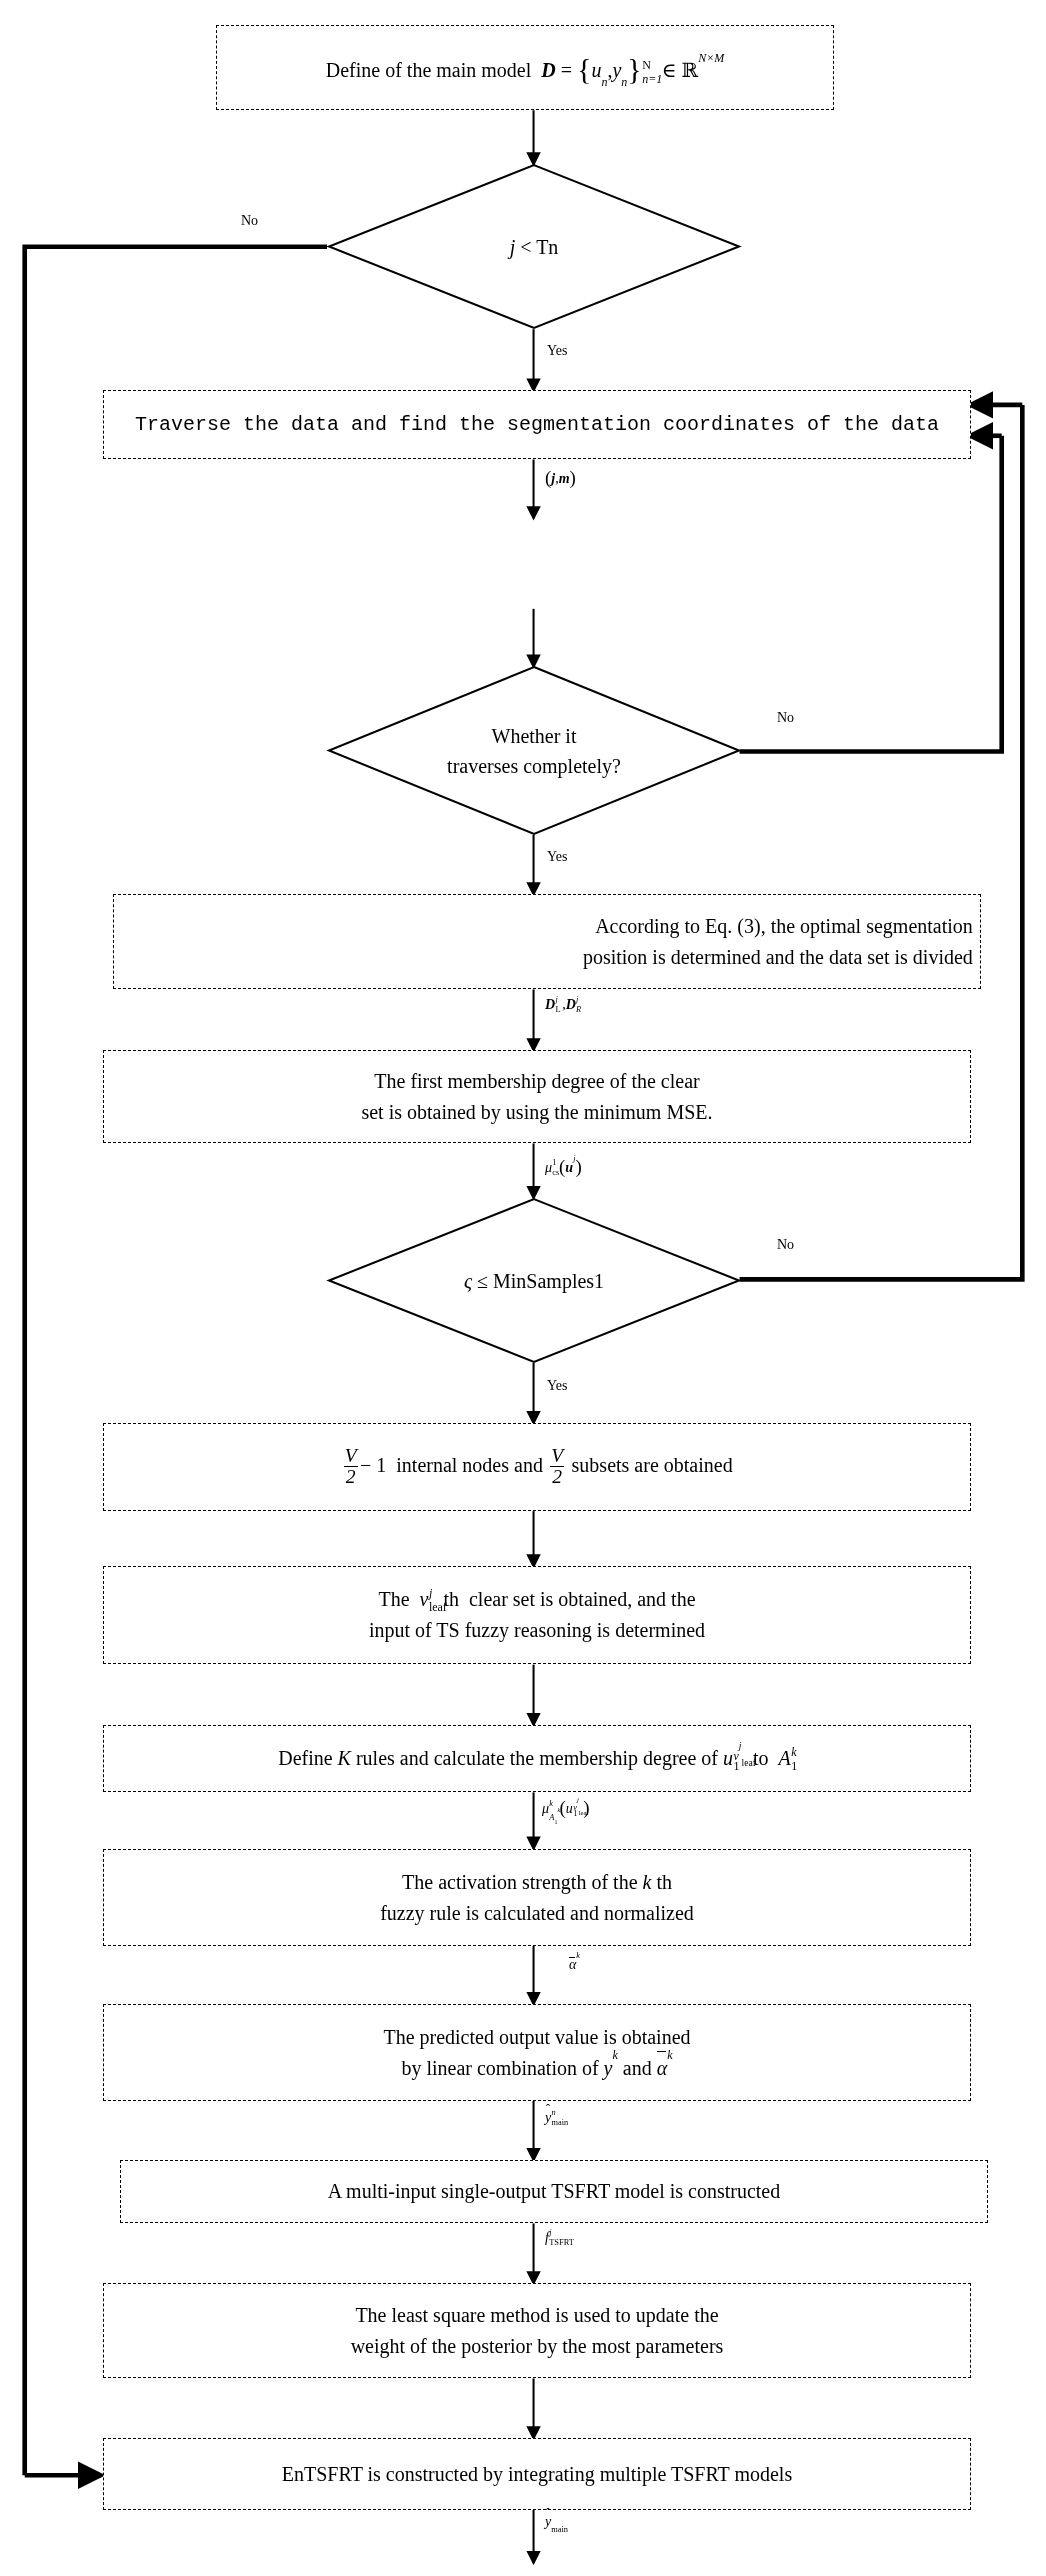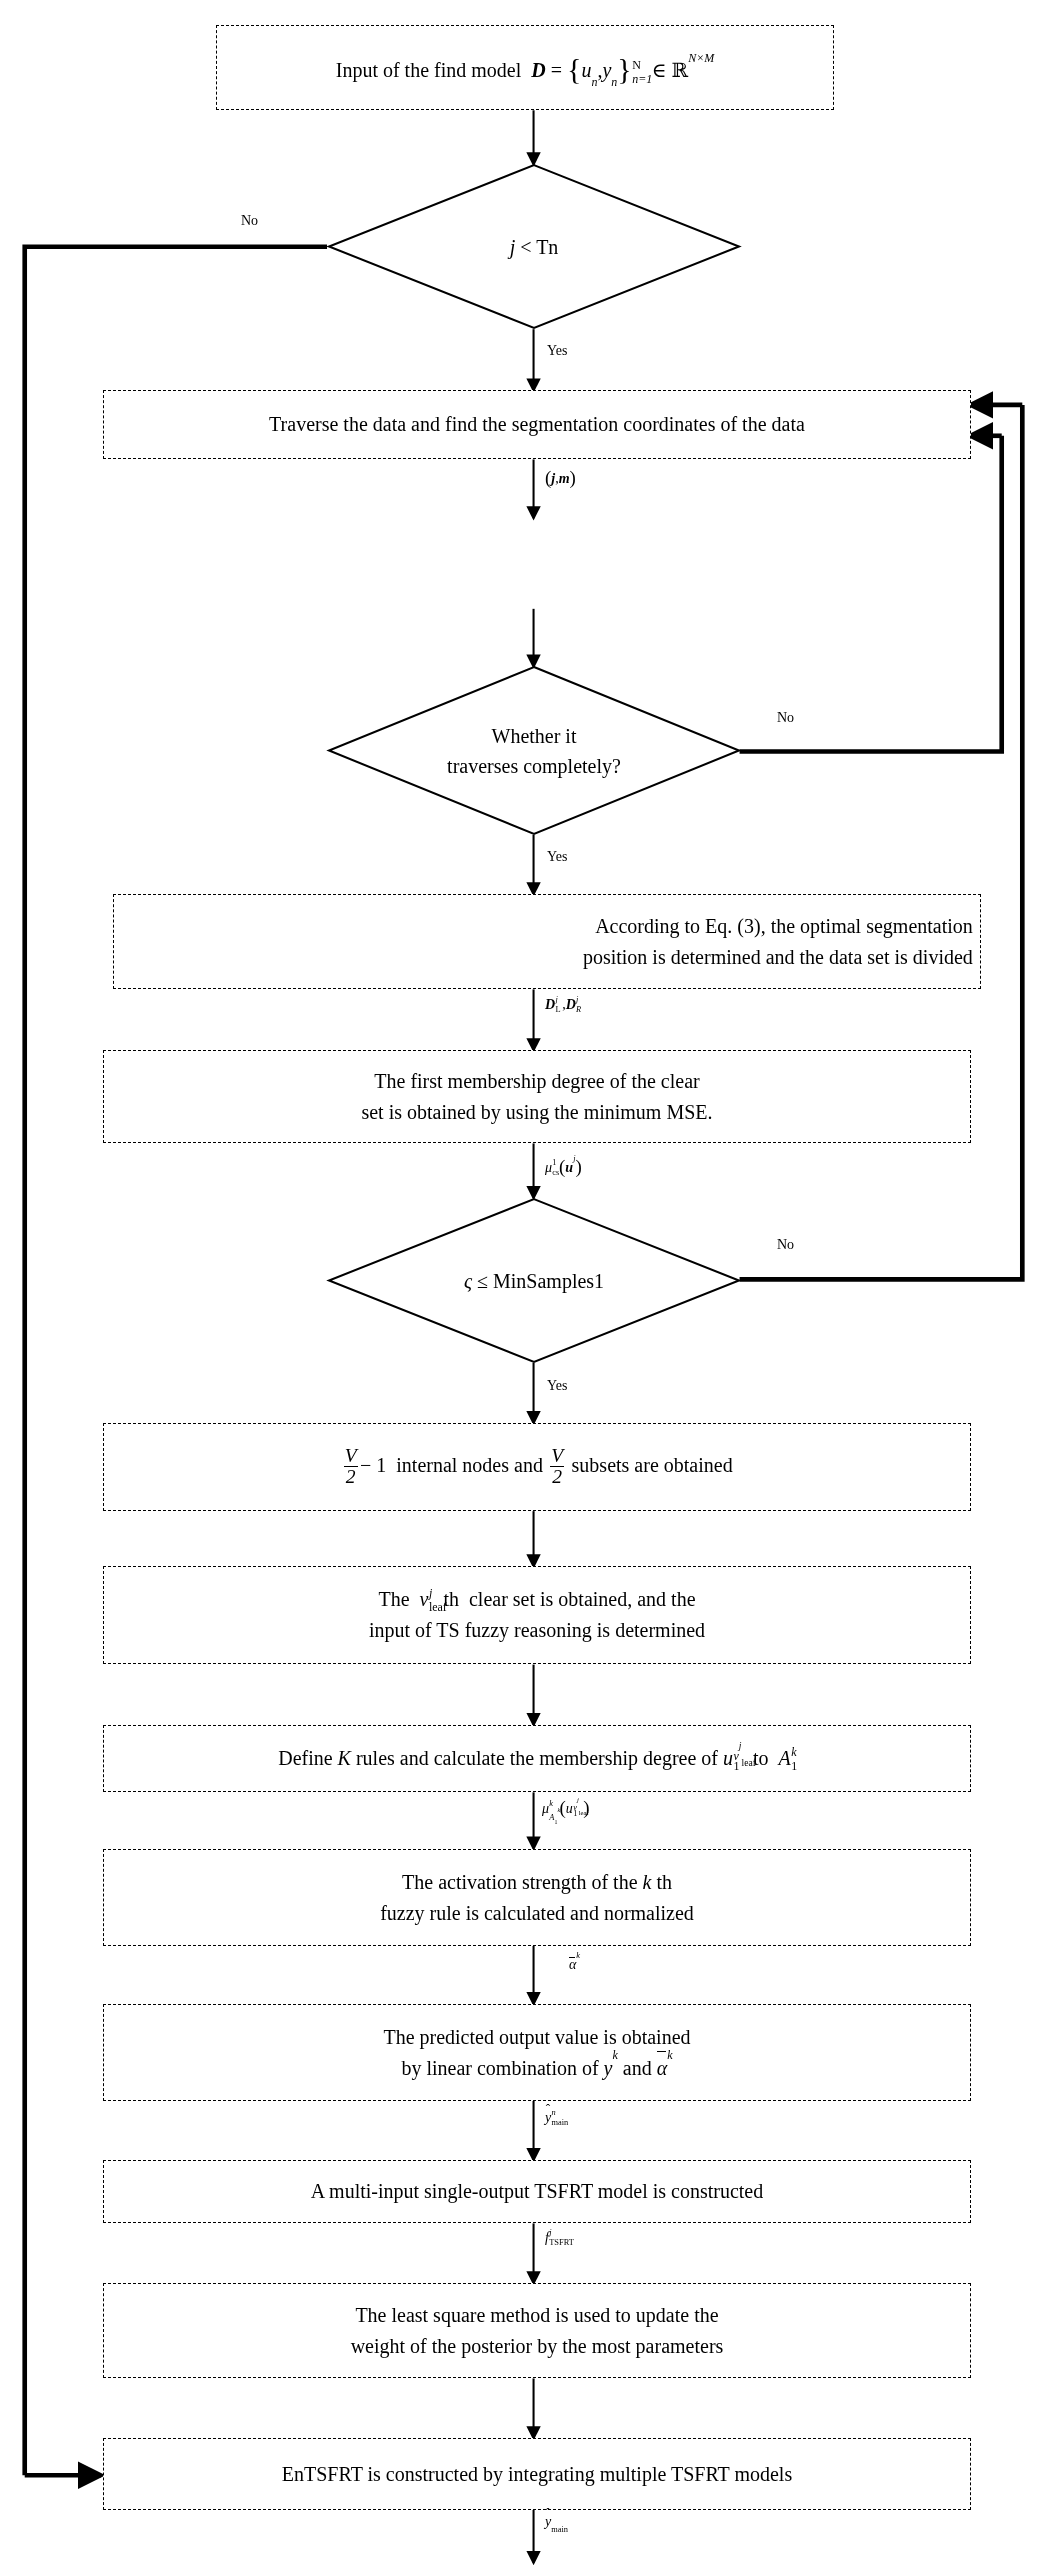--- a/index.html
+++ b/index.html
@@ -186,37 +186,37 @@
 
     <line x1="1036" y1="4316" x2="1036" y2="4432" stroke="#000" stroke-width="4" marker-end="url(#ah)"></line>
 
     <line x1="1036" y1="4617" x2="1036" y2="4733" stroke="#000" stroke-width="4" marker-end="url(#ah)"></line>
 
     <line x1="1036" y1="4872" x2="1036" y2="4975" stroke="#000" stroke-width="4" marker-end="url(#ah)"></line>
   </svg>
 
   <div class="node-box" style="left:216px; top:25px; width:618px; height:85px;">
     <span class="txt">
-      <span>Input of the find model</span>
+      <span>Define of the main model</span>
       &nbsp;<span class="mb">D</span> <span class="mupr">=</span>
       <span class="bigbrace">{</span><span class="mi">u</span><sub>n</sub>,<span class="mi">y</span><sub>n</sub><span class="bigbrace">}</span><span class="subsup"><sup class="up">N</sup><sub>n=1</sub></span>&nbsp;&nbsp;&nbsp;
       <span class="mupr">∈</span> ℝ<sup>N×M</sup>
     </span>
   </div>
 
   <div class="diamond-wrap" style="left:328px; top:164px; width:412px; height:165px;">
     <svg width="412" height="165" viewBox="0 0 800 320" xmlns="http://www.w3.org/2000/svg">
       <polygon points="400,2 798,160 400,318 2,160" fill="#ffffff" stroke="#000" stroke-width="4"></polygon>
     </svg>
     <div class="diamond-label">
       <span><span class="mi">j</span> <span class="mupr">&lt;</span> <span class="mupr">Tn</span></span>
     </div>
   </div>
 
-  <div class="node-box" style="left:103px; top:390px; width:868px; height:69px;">
+  <div class="node-box" style="left:103px; top:390px; width:868px; height:69px;font-family:Liberation Mono, monospace;">
     <span class="txt">Traverse the data and find the segmentation coordinates of the data</span>
   </div>
 
 
   <div class="diamond-wrap" style="left:328px; top:666px; width:412px; height:169px;">
     <svg width="412" height="169" viewBox="0 0 800 328" xmlns="http://www.w3.org/2000/svg">
       <polygon points="400,2 798,164 400,326 2,164" fill="#ffffff" stroke="#000" stroke-width="4"></polygon>
     </svg>
     <div class="diamond-label">
       <span>
@@ -275,21 +275,21 @@
     </span>
   </div>
 
   <div class="node-box" style="left:103px; top:2004px; width:868px; height:97px;">
     <span class="txt">
       <span>The predicted output value is obtained</span><br>
       <span>by linear combination of</span>&nbsp;<span class="mi">y</span><sup>k</sup>&nbsp;<span>and</span>&nbsp;<span class="ovl"><span class="mi">α</span></span><sup>k</sup>
     </span>
   </div>
 
-  <div class="node-box" style="left:103px; top:2160px; width:868px; height:63px;">
+  <div class="node-box" style="left:120px; top:2160px; width:868px; height:63px;">
     <span class="txt">A multi-input single-output TSFRT model is constructed</span>
   </div>
 
   <div class="node-box" style="left:103px; top:2283px; width:868px; height:95px;">
     <span class="txt">
       <span>The least square method is used to update the</span><br>
       <span>weight of the posterior by the most parameters</span>
     </span>
   </div>
 

